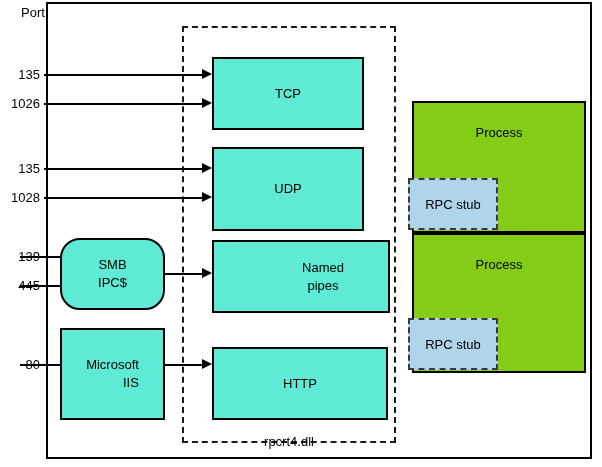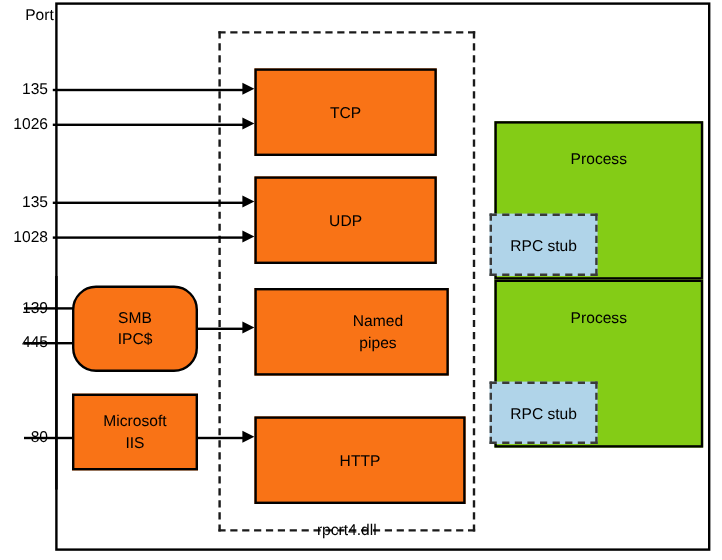--- a/index.html
+++ b/index.html
@@ -74,21 +74,21 @@
     top: 398px;
     width: 214px;
     font-size: 13px;
     margin-top: 36px;
   }
 
   
   .box {
     position: absolute;
     box-sizing: border-box;
-    background: #f97316;
+    background: #5eead4;
     border: 2.5px solid #000;
     display: flex;
     align-items: center;
     justify-content: center;
     text-align: center;
     font-size: 13px;
     color: #000;
     line-height: 1.35;
     white-space: pre-line;
   }
@@ -183,26 +183,26 @@
   <div class="vline" style="left:46px; top:320px; height:88px;"></div>
 
   <div class="hline" style="left:164px; top:273px; width:40px;"></div>
   <div class="arrow-head" style="left:202px; top:273px;"></div>
 
   <div class="hline" style="left:164px; top:364px; width:40px;"></div>
   <div class="arrow-head" style="left:202px; top:364px;"></div>
 
   <div class="box" style="left:60px; top:238px; width:105px; height:72px;border-radius:20px;">SMB
 IPC$</div>
-  <div class="box" style="left:60px; top:328px; width:105px; height:64px;">Microsoft
+  <div class="box" style="left:60px; top:328px; width:105px; height:92px;text-align:right;">Microsoft
 IIS</div>
 
   <div class="box" style="left:212px; top:57px;  width:152px; height:73px;">TCP</div>
-  <div class="box" style="left:212px; top:147px; width:152px; height:73px;text-align:center;">UDP</div>
-  <div class="box" style="left:212px; top:240px; width:162px; height:73px;padding-left:44px;">Named
+  <div class="box" style="left:212px; top:147px; width:152px; height:84px;text-align:center;">UDP</div>
+  <div class="box" style="left:212px; top:240px; width:178px; height:73px;padding-left:44px;">Named
 pipes</div>
   <div class="box" style="left:212px; top:347px; width:176px; height:73px;">HTTP</div>
 
   <div class="process-box" style="left:412px; top:101px; width:174px; height:132px;">
     <div class="process-label">Process</div>
   </div>
   <div class="process-box" style="left:412px; top:233px; width:174px; height:140px;">
     <div class="process-label">Process</div>
   </div>
 

